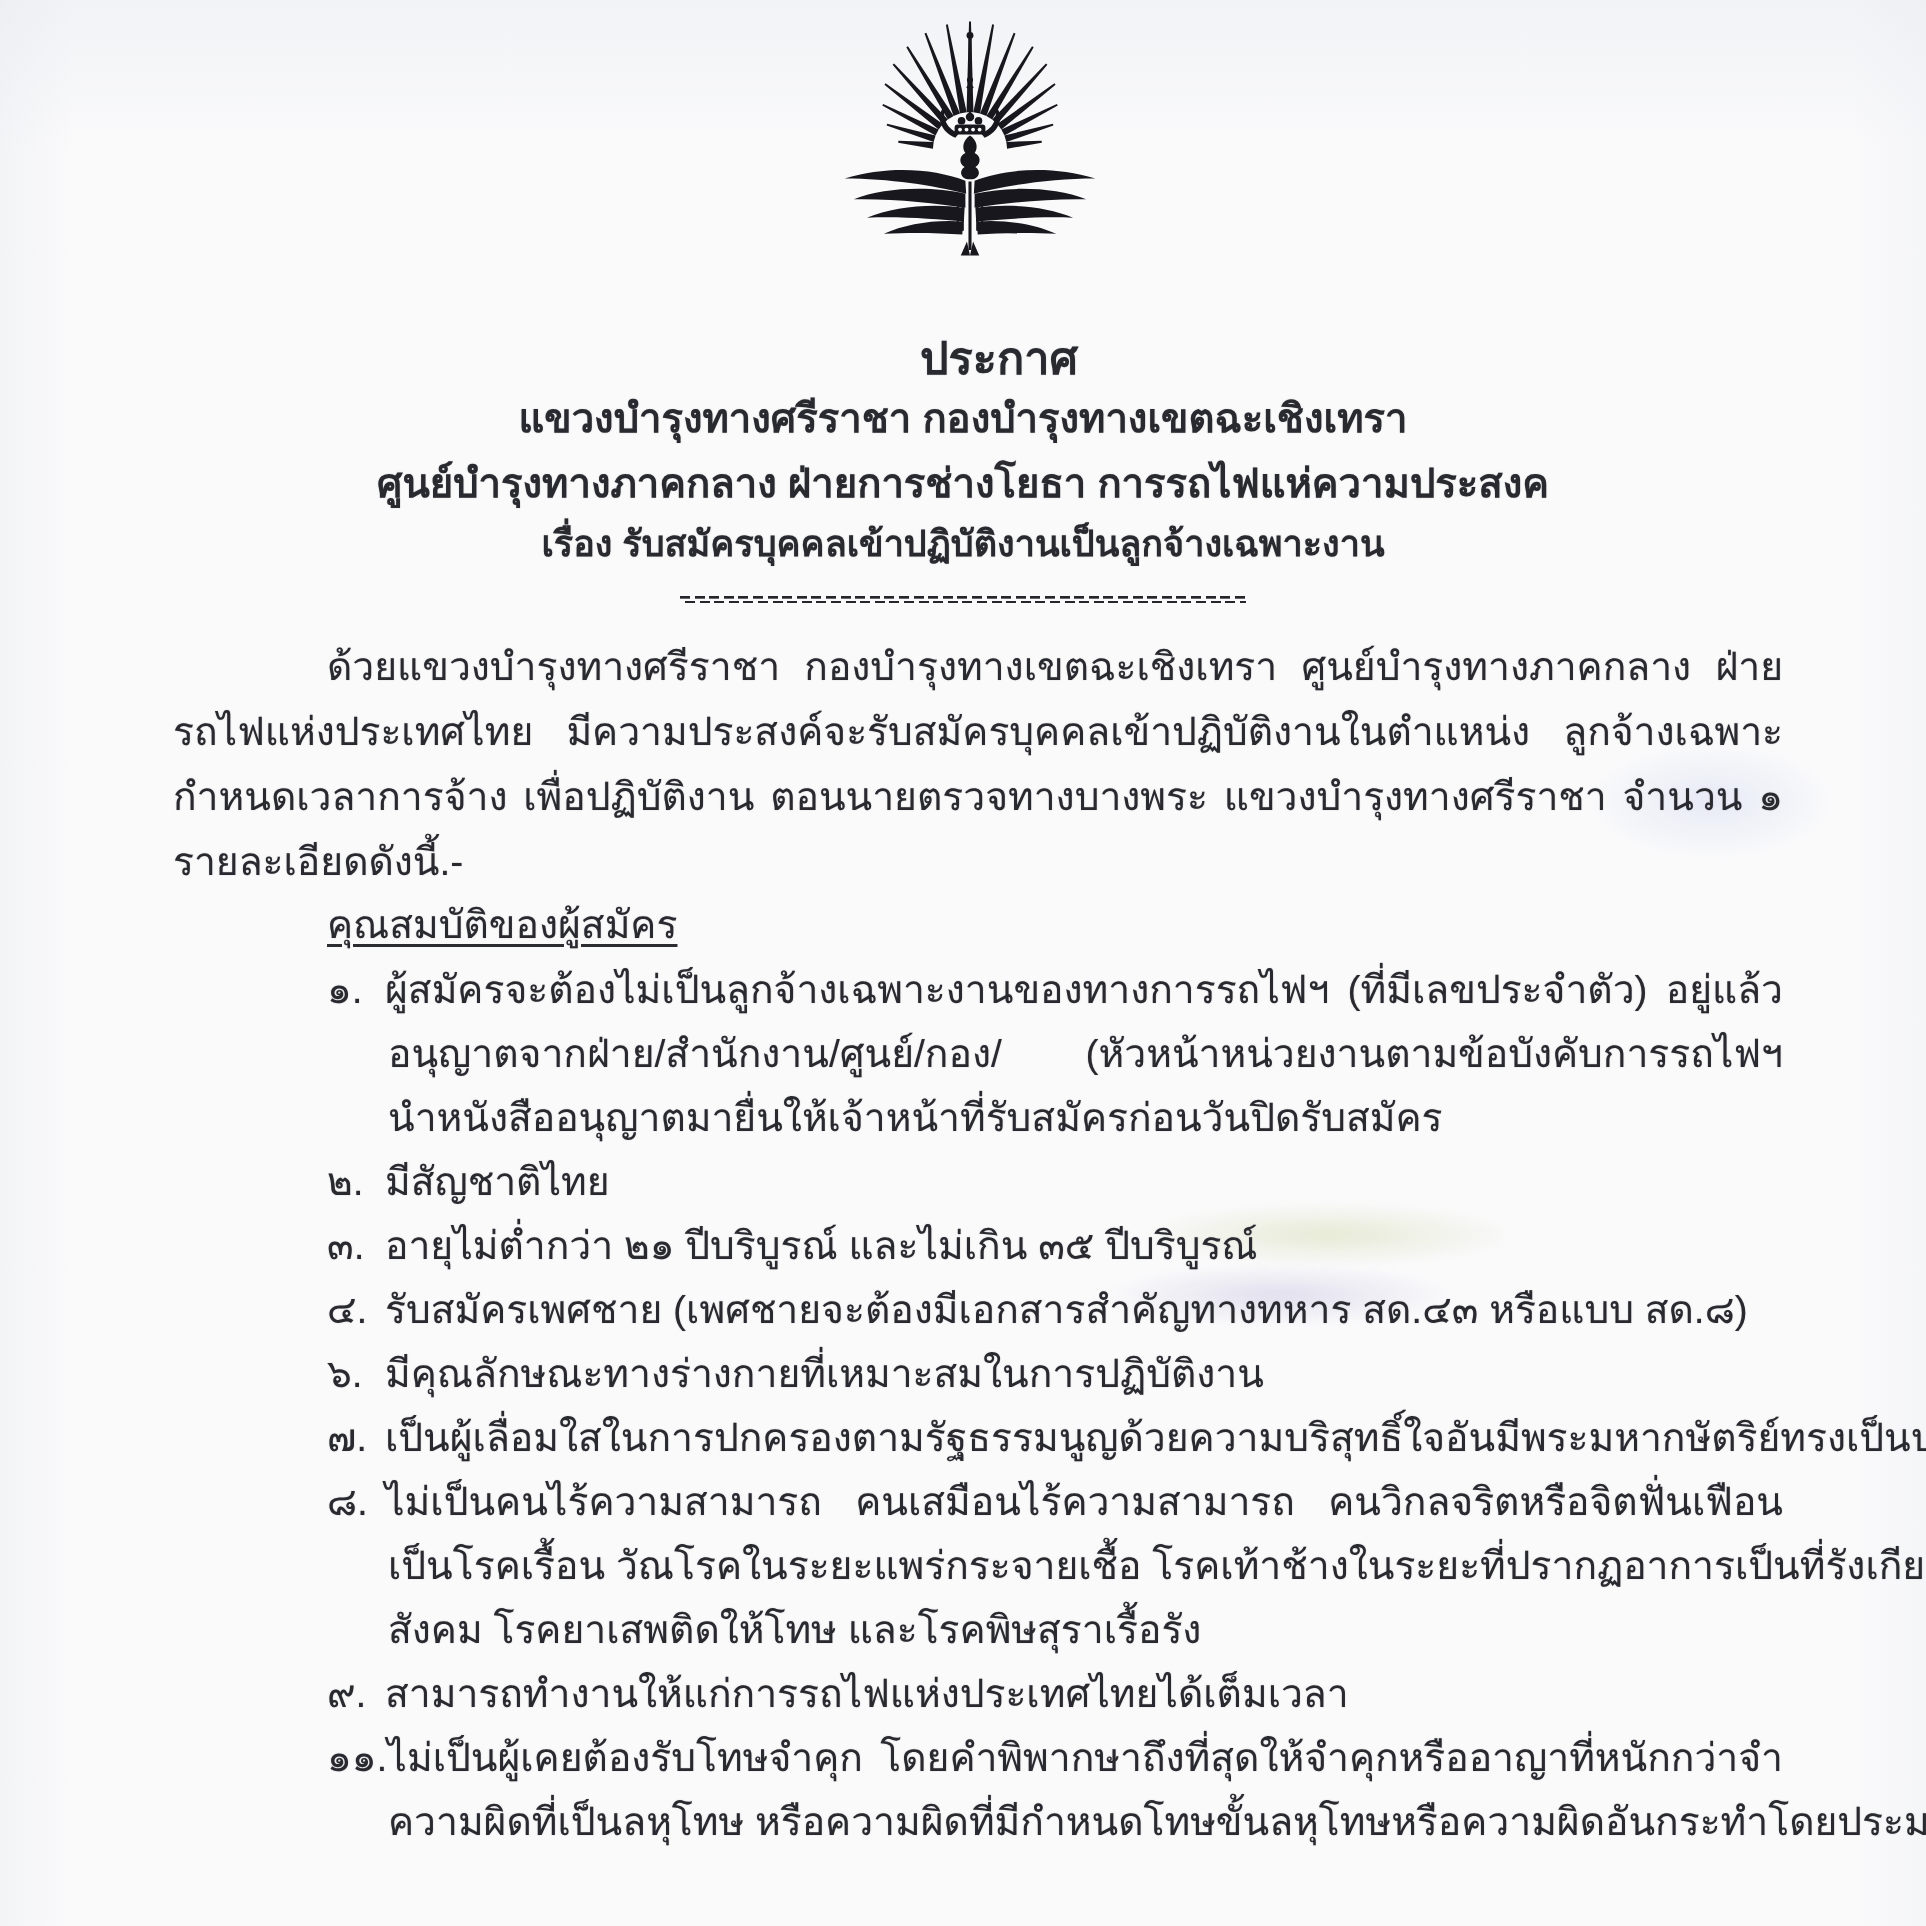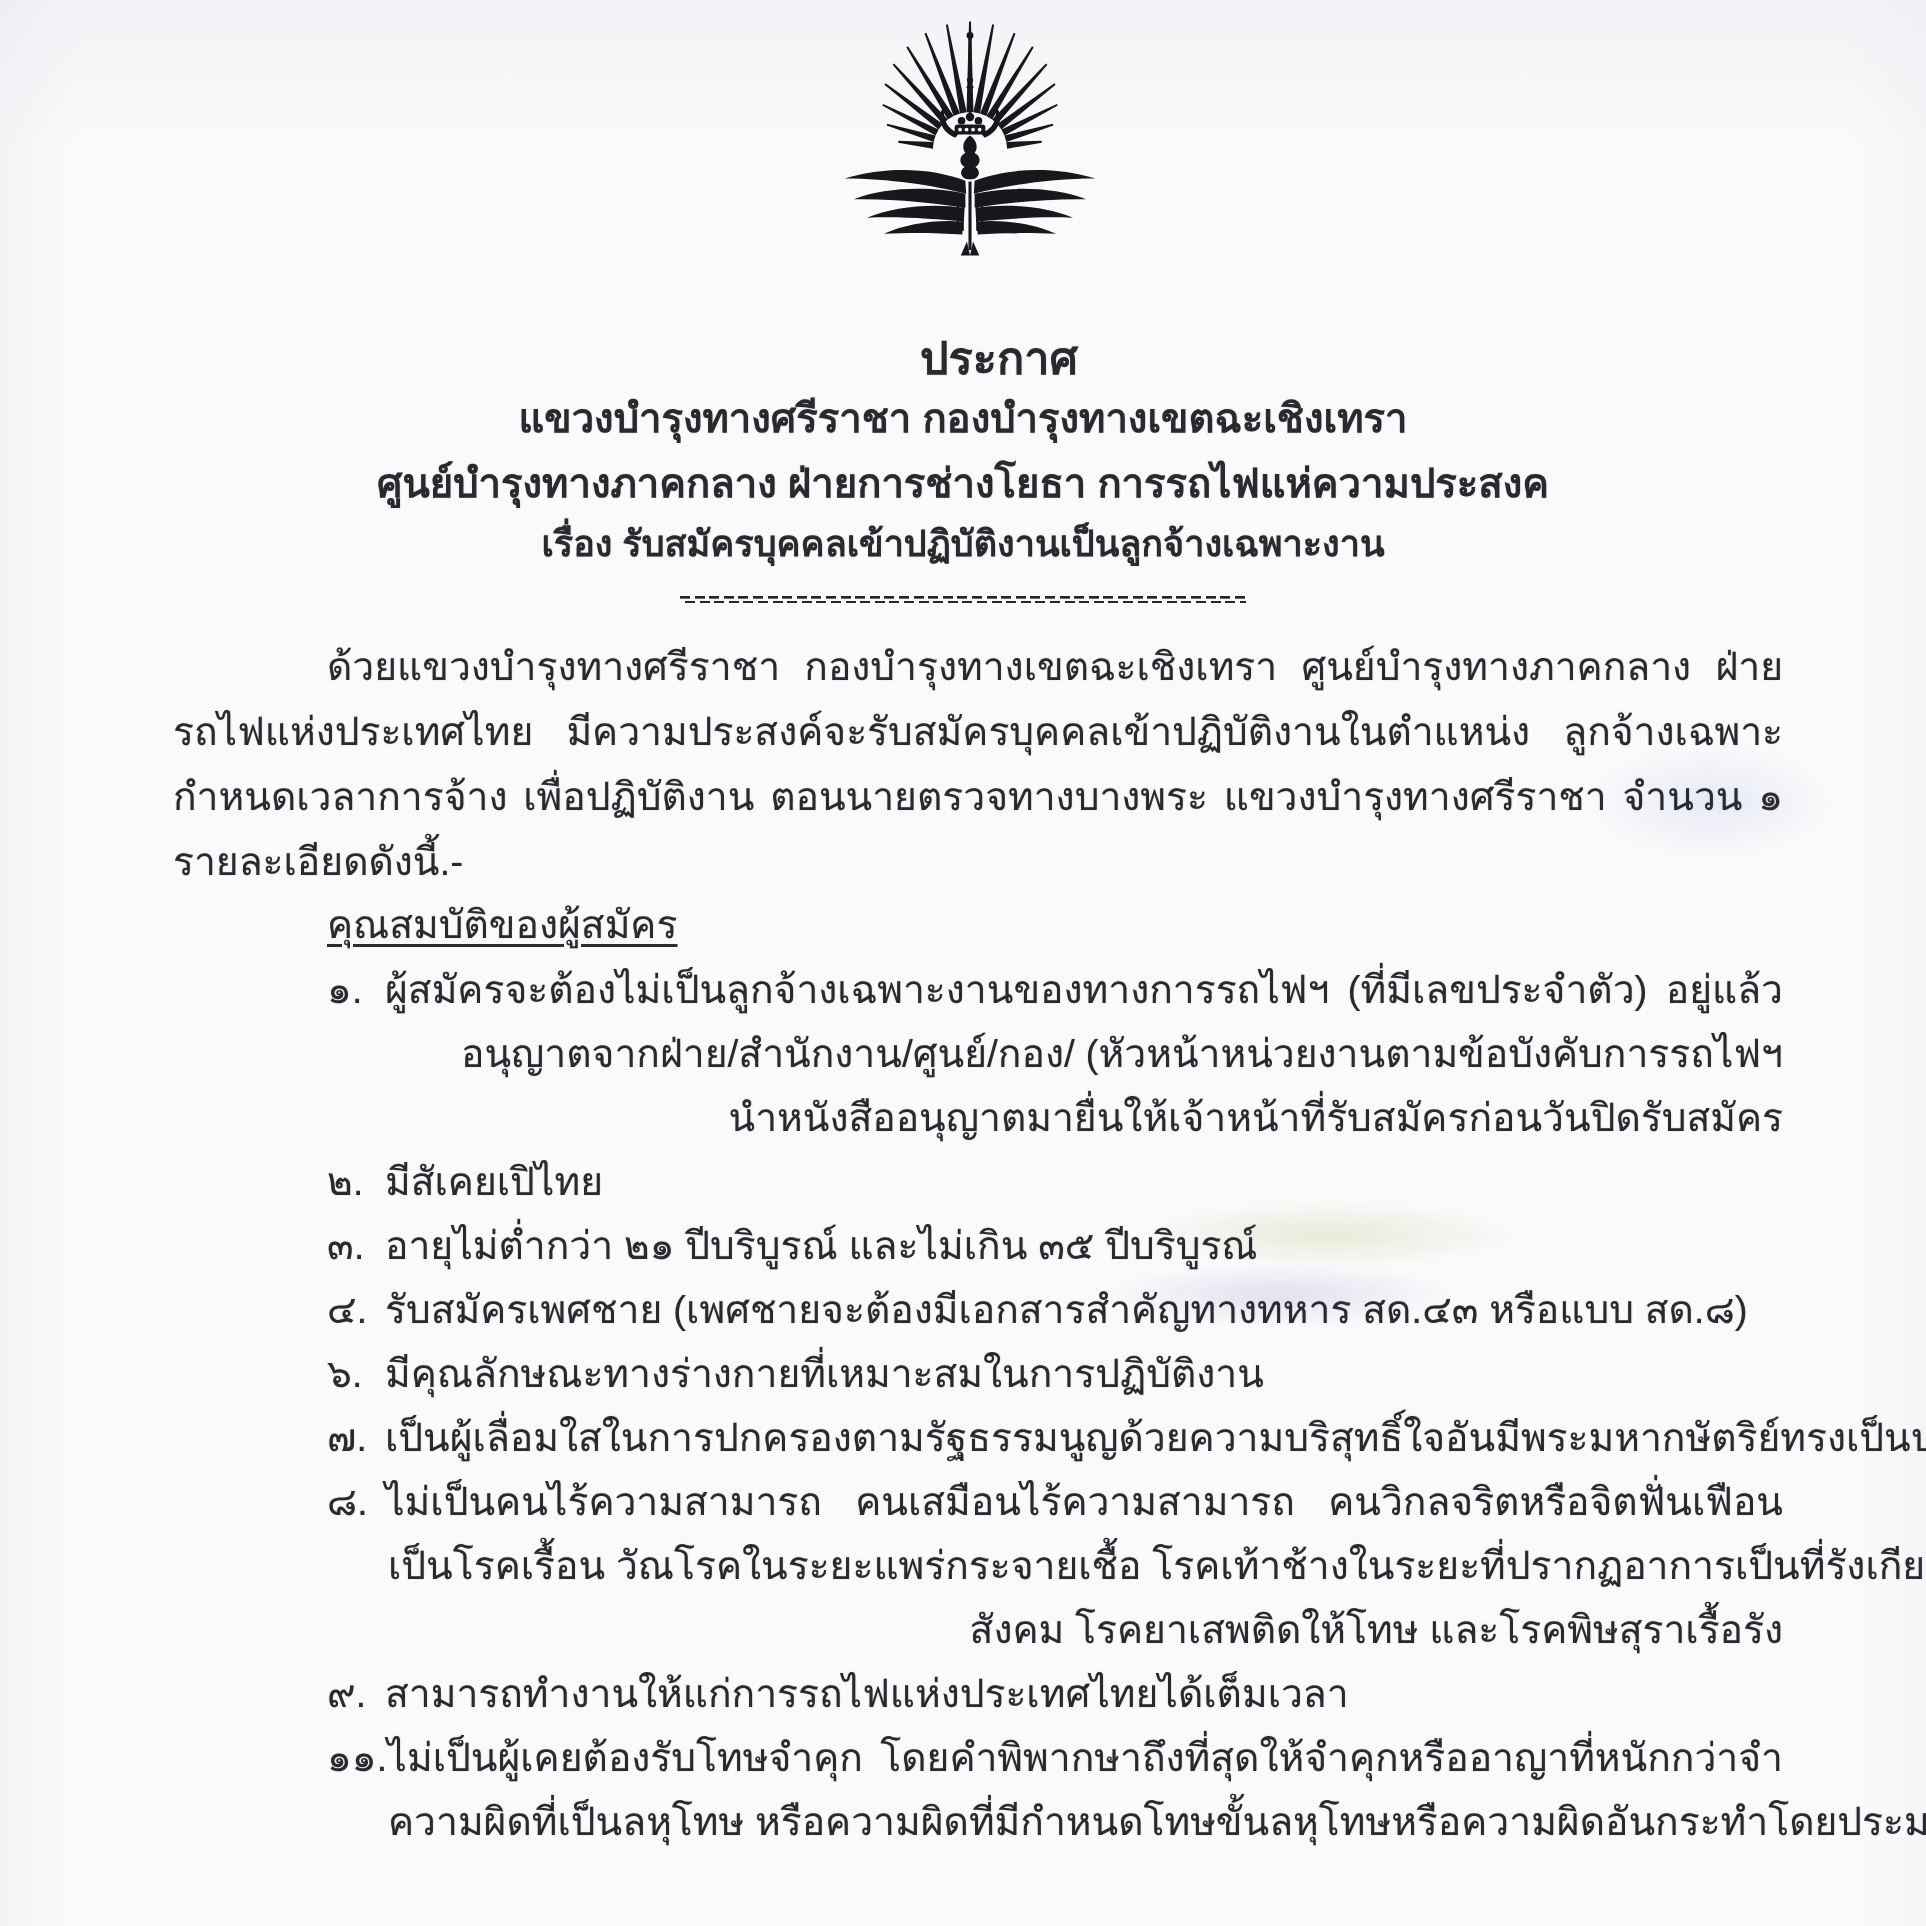--- a/index.html
+++ b/index.html
@@ -48,21 +48,21 @@
   }
 
   #intro{position:absolute;top:634px;left:173px;right:143px;font-size:39px;line-height:65px;}
   #intro .line{height:65px;}
   #qual-list{position:absolute;top:958px;left:173px;right:143px;font-size:39px;line-height:64px;}
   #qual-list .line{height:64px;}
 
   .line{white-space:nowrap;overflow:visible;}
   .just{white-space:normal;text-align:justify;text-align-last:justify;overflow:hidden;}
   .first{padding-left:154px;}
-  .cont{padding-left:215px;text-align:right;}
+  .cont{padding-left:215px;}
   .num{display:inline-block;min-width:58px;}
 
   .section-heading{
     position:absolute;top:893px;left:327px;
     font-size:39px;font-weight:400;white-space:nowrap;
     text-decoration:underline;
     text-decoration-thickness:2.7px;
     text-underline-offset:6.2px;
     text-decoration-color:#2c2c33;
   }
@@ -151,21 +151,21 @@
       <div class="line just">กำหนดเวลาการจ้าง เพื่อปฏิบัติงาน ตอนนายตรวจทางบางพระ แขวงบำรุงทางศรีราชา จำนวน ๑ อัตรา โดยมี</div>
       <div class="line">รายละเอียดดังนี้.-</div>
     </div>
 
   <div class="section-heading ink">คุณสมบัติของผู้สมัคร</div>
 
   <div id="qual-list" class="ink">
       <div class="line first just"><span class="num">๑.</span><span>ผู้สมัครจะต้องไม่เป็นลูกจ้างเฉพาะงานของทางการรถไฟฯ (ที่มีเลขประจำตัว) อยู่แล้ว เว้นแต่ได้รับ</span></div>
       <div class="line cont just">อนุญาตจากฝ่าย/สำนักงาน/ศูนย์/กอง/ (หัวหน้าหน่วยงานตามข้อบังคับการรถไฟฯ ฉบับที่ ๒.๑) โดย</div>
       <div class="line cont">นำหนังสืออนุญาตมายื่นให้เจ้าหน้าที่รับสมัครก่อนวันปิดรับสมัคร</div>
-      <div class="line first"><span class="num">๒.</span><span>มีสัเคยเปิไทย</span></div>
+      <div class="line first"><span class="num">๒.</span><span>มีสัญชาติไทย</span></div>
       <div class="line first"><span class="num">๓.</span><span>อายุไม่ต่ำกว่า ๒๑ ปีบริบูรณ์ และไม่เกิน ๓๕ ปีบริบูรณ์</span></div>
       <div class="line first"><span class="num">๔.</span><span>รับสมัครเพศชาย (เพศชายจะต้องมีเอกสารสำคัญทางทหาร สด.๔๓ หรือแบบ สด.๘)</span></div>
       <div class="line first"><span class="num">๖.</span><span>มีคุณลักษณะทางร่างกายที่เหมาะสมในการปฏิบัติงาน</span></div>
       <div class="line first"><span class="num">๗.</span><span>เป็นผู้เลื่อมใสในการปกครองตามรัฐธรรมนูญด้วยความบริสุทธิ์ใจอันมีพระมหากษัตริย์ทรงเป็นประมุข</span></div>
       <div class="line first just"><span class="num">๘.</span><span>ไม่เป็นคนไร้ความสามารถ คนเสมือนไร้ความสามารถ คนวิกลจริตหรือจิตฟั่นเฟือนไม่สมประกอบ หรือ</span></div>
       <div class="line cont">เป็นโรคเรื้อน วัณโรคในระยะแพร่กระจายเชื้อ โรคเท้าช้างในระยะที่ปรากฏอาการเป็นที่รังเกียจแก่</div>
       <div class="line cont">สังคม โรคยาเสพติดให้โทษ และโรคพิษสุราเรื้อรัง</div>
       <div class="line first"><span class="num">๙.</span><span>สามารถทำงานให้แก่การรถไฟแห่งประเทศไทยได้เต็มเวลา</span></div>
       <div class="line first just"><span class="num">๑๑.</span><span>ไม่เป็นผู้เคยต้องรับโทษจำคุก โดยคำพิพากษาถึงที่สุดให้จำคุกหรืออาญาที่หนักกว่าจำคุก เว้นแต่</span></div>
       <div class="line cont">ความผิดที่เป็นลหุโทษ หรือความผิดที่มีกำหนดโทษขั้นลหุโทษหรือความผิดอันกระทำโดยประมาท</div>

